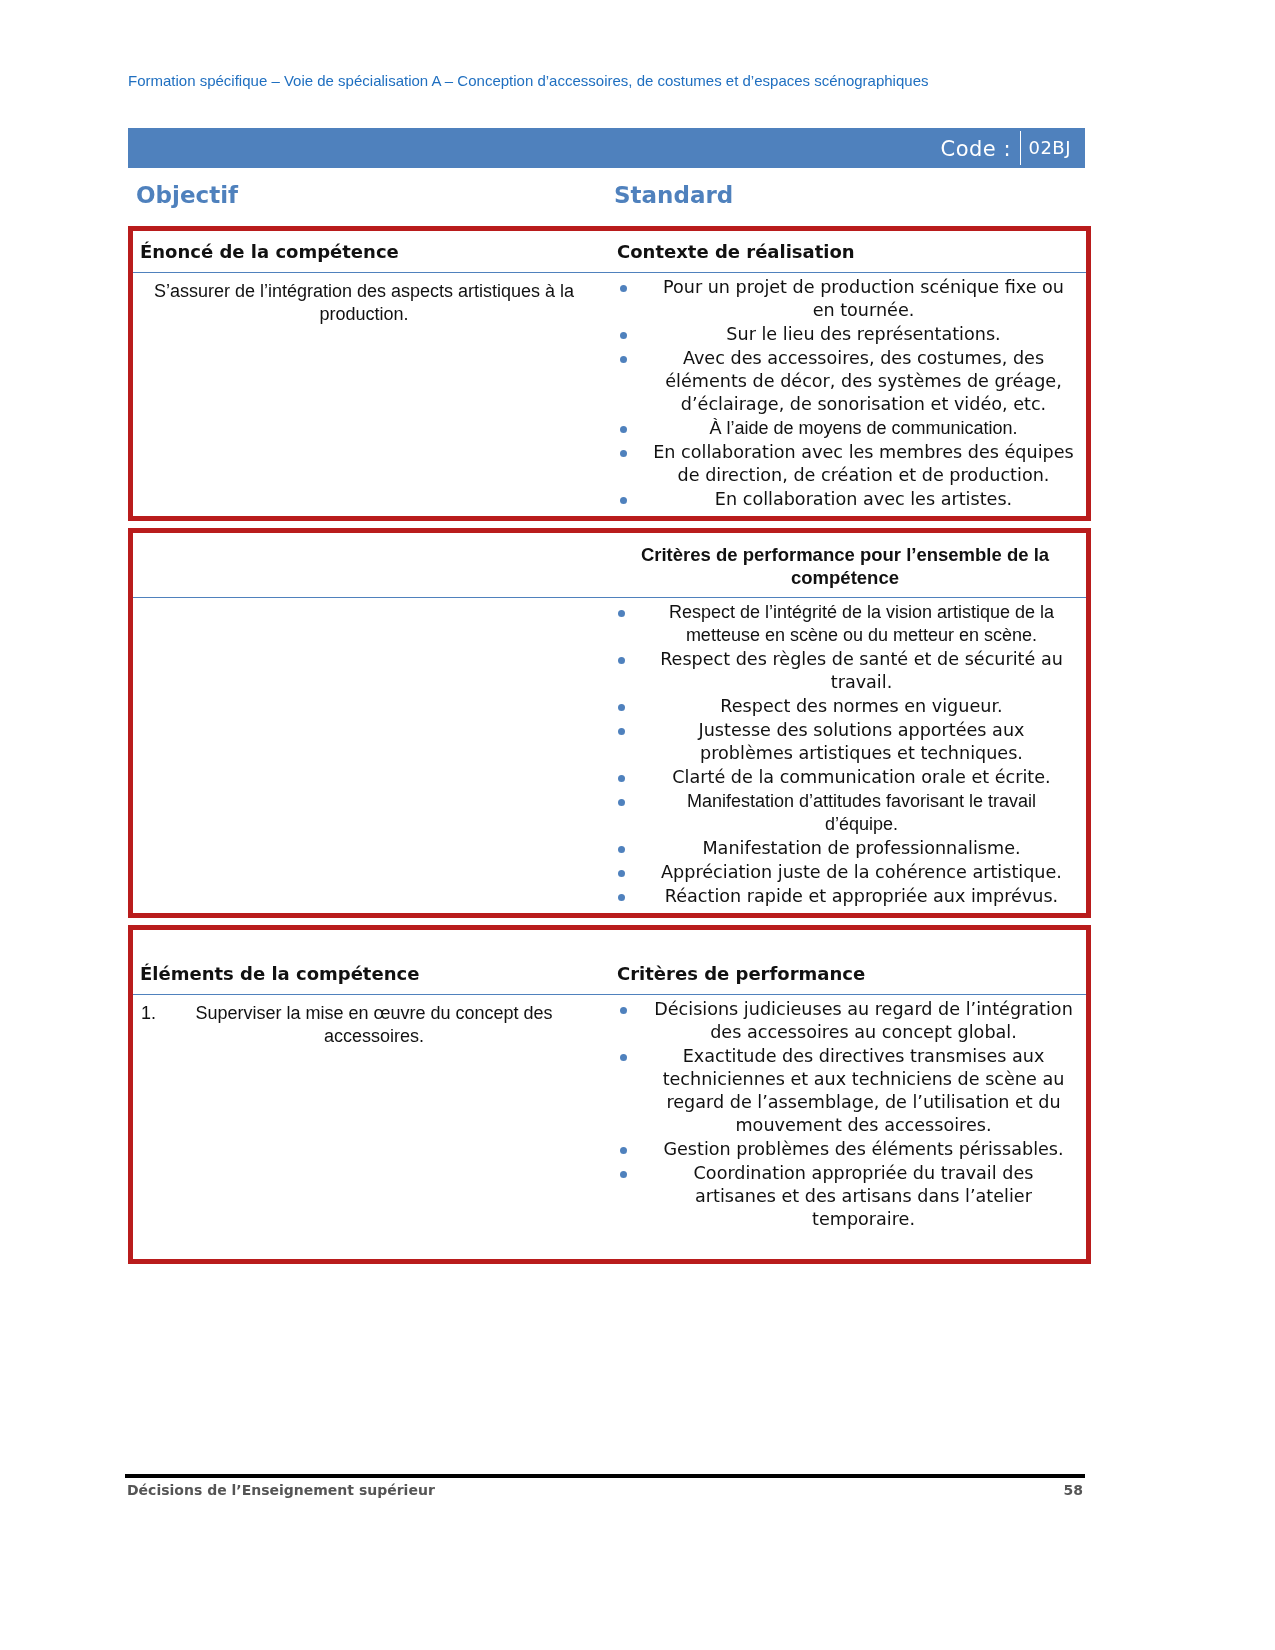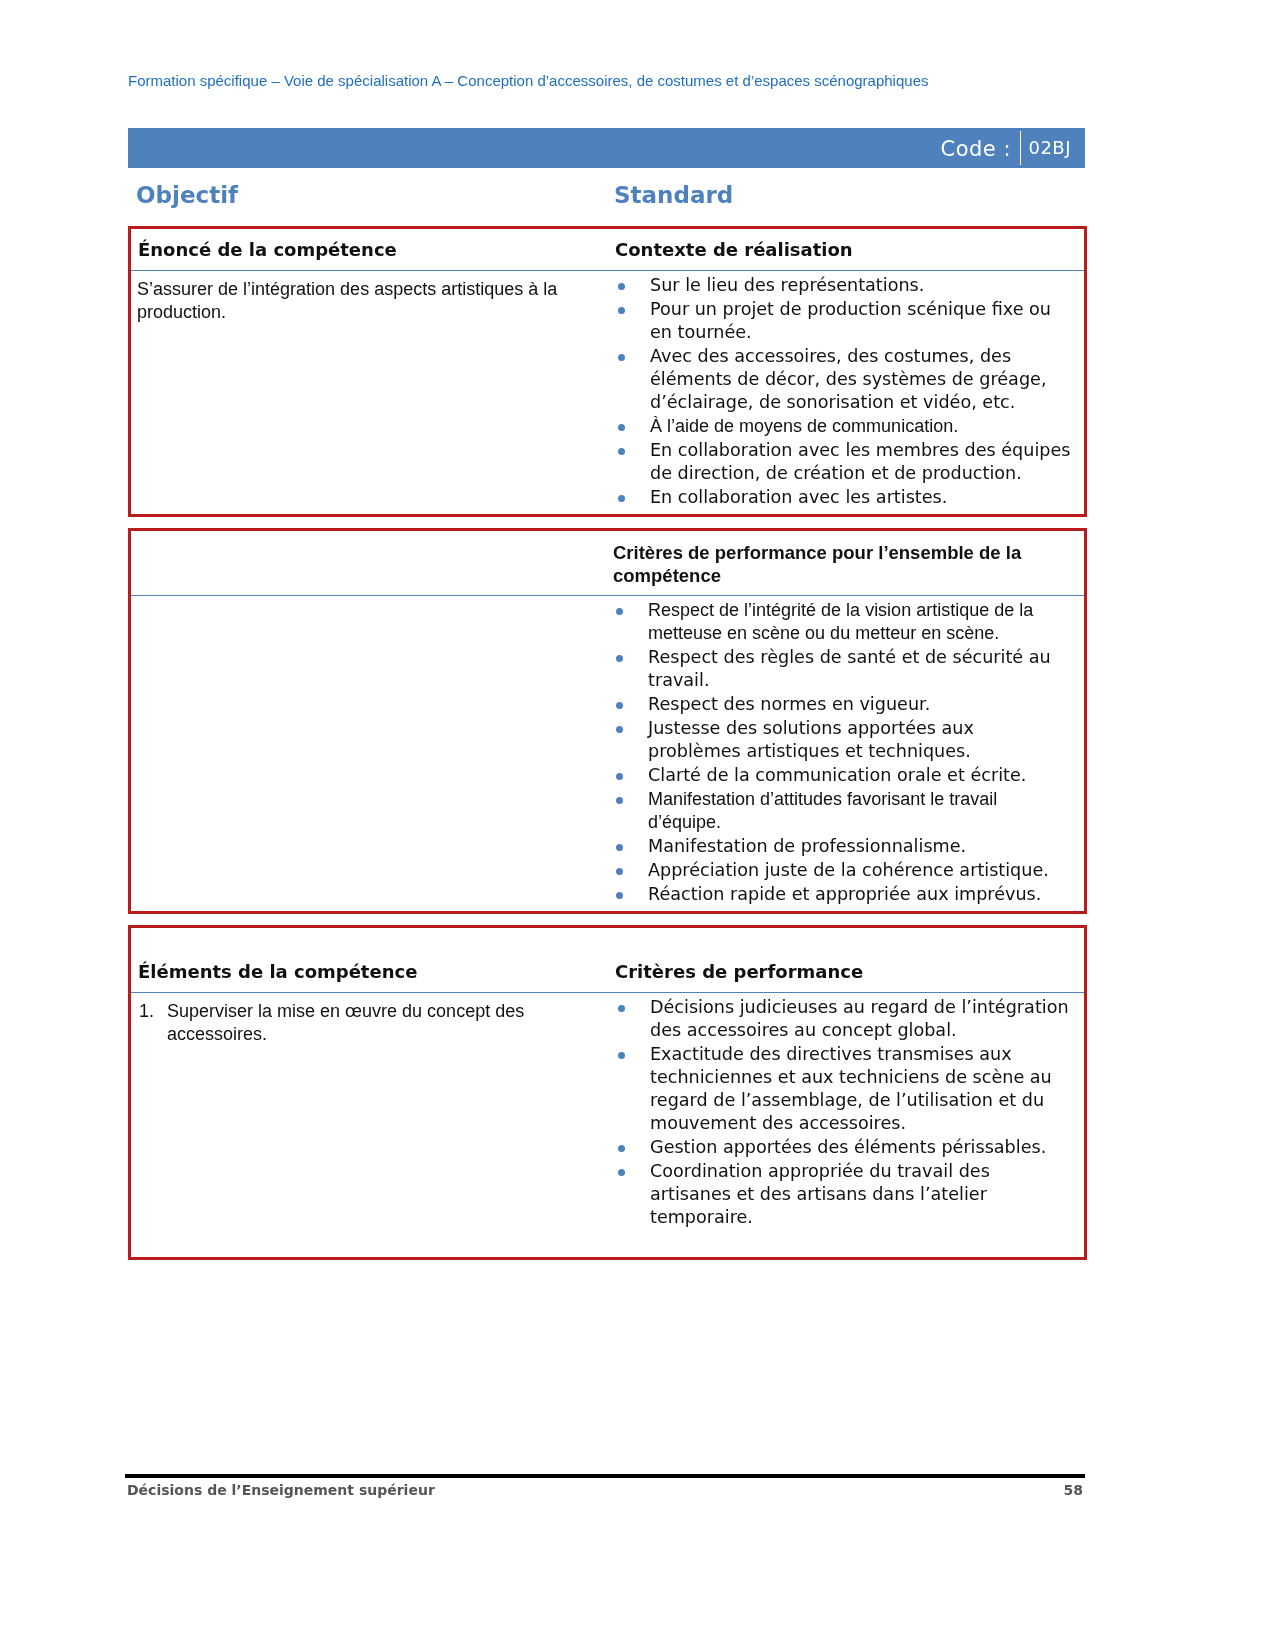--- a/index.html
+++ b/index.html
@@ -64,22 +64,23 @@
       font-weight: bold;
       color: #4f81bd;
     }
     .col-title.left { left: 136px; }
     .col-title.right { left: 614px; }
 
     .box {
       position: absolute;
       left: 128px;
       width: 953px;
-      border: 3px solid #b91c1c;
+      border: 5px solid #b91c1c;
       box-sizing: content-box;
+      text-align: center;
     }
     .box-head {
       position: relative;
       border-bottom: 1px solid #4f81bd;
     }
     .box-head .h {
       position: absolute;
       font-size: 18px;
       font-weight: bold;
       color: #111;
@@ -176,22 +177,22 @@
 <div class="col-title right">Standard</div>
 
 <div class="box" style="top:226px;height:285px;">
   <div class="box-head" style="height:41px;">
     <span class="h" style="left:7px;top:10px;">Énoncé de la compétence</span>
     <span class="h" style="left:484px;top:10px;">Contexte de réalisation</span>
   </div>
   <div class="box-body">
     <div class="left-text" style="top:7px;">S’assurer de l’intégration des aspects artistiques à la production.</div>
     <ul class="bullet-list" style="top:3px;">
+      <li><span class="dot"></span><span>Pour un projet de production scénique fixe ou en tournée.</span></li>
       <li><span class="dot"></span><span>Sur le lieu des représentations.</span></li>
-      <li><span class="dot"></span><span>Pour un projet de production scénique fixe ou en tournée.</span></li>
       <li><span class="dot"></span><span>Avec des accessoires, des costumes, des éléments de décor, des systèmes de gréage, d’éclairage, de sonorisation et vidéo, etc.</span></li>
       <li class="arial"><span class="dot"></span><span>À l’aide de moyens de communication.</span></li>
       <li><span class="dot"></span><span>En collaboration avec les membres des équipes de direction, de création et de production.</span></li>
       <li><span class="dot"></span><span>En collaboration avec les artistes.</span></li>
     </ul>
   </div>
 </div>
 
 <div class="box" style="top:528px;height:380px;">
   <div class="box-head" style="height:64px;">
@@ -218,21 +219,21 @@
     <span class="h" style="left:484px;top:10px;">Critères de performance</span>
   </div>
   <div class="box-body">
     <div class="numbered" style="top:7px;">
       <span class="num">1.</span>
       <span>Superviser la mise en œuvre du concept des accessoires.</span>
     </div>
     <ul class="bullet-list" style="top:3px;">
       <li><span class="dot"></span><span>Décisions judicieuses au regard de l’intégration des accessoires au concept global.</span></li>
       <li><span class="dot"></span><span>Exactitude des directives transmises aux techniciennes et aux techniciens de scène au regard de l’assemblage, de l’utilisation et du mouvement des accessoires.</span></li>
-      <li><span class="dot"></span><span>Gestion apportées des éléments périssables.</span></li>
+      <li><span class="dot"></span><span>Gestion problèmes des éléments périssables.</span></li>
       <li><span class="dot"></span><span>Coordination appropriée du travail des artisanes et des artisans dans l’atelier temporaire.</span></li>
     </ul>
   </div>
 </div>
 
 <div class="footer-rule"></div>
 <div class="footer-left">Décisions de l’Enseignement supérieur</div>
 <div class="footer-right">58</div>
 
 </body></html>

